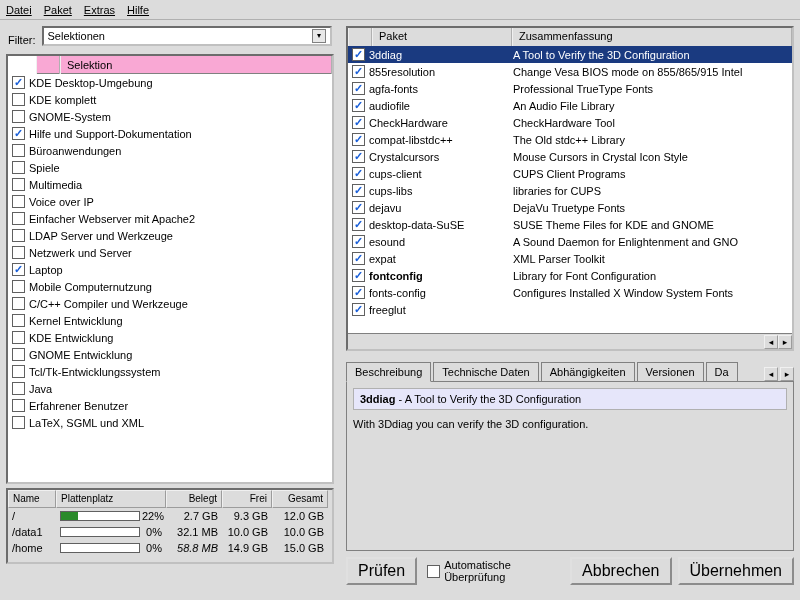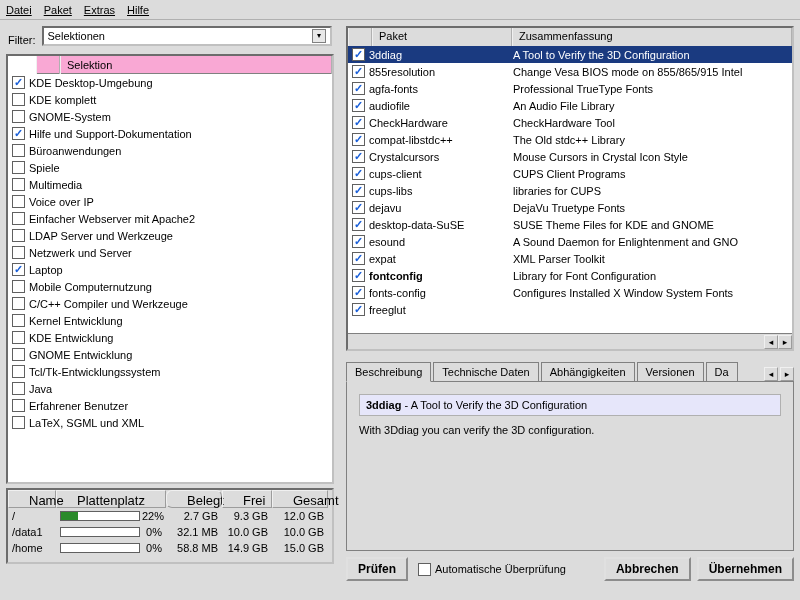--- a/index.html
+++ b/index.html
@@ -134,22 +134,22 @@
     background: #dcdcdc;
     height: 76px;
   }
   .disk-header {
     display: flex;
     background: #dcdcdc;
     height: 18px;
   }
   .disk-header .dcol {
     border: 1px outset #f0f0f0;
-    padding: 2px 20px;
-    font-size: 13px;
+    padding: 2px 4px;
+    font-size: 10px;
   }
   .disk-body .drow {
     display: flex;
     height: 16px;
     align-items: center;
     font-size: 11px;
   }
   .drow .dcol { padding: 0 4px; }
   .bar {
     height: 10px;
@@ -222,43 +222,42 @@
   .tab-nav {
     margin-left: auto;
     display: flex;
     gap: 2px;
   }
   .desc-panel {
     margin: 0 6px;
     border: 1px solid #808080;
     background: #dcdcdc;
     height: 170px;
-    padding: 12px;
+    padding: 6px;
   }
   .desc-title-box {
     background: #e6e6fa;
     border: 1px solid #b0b0b0;
     padding: 4px 6px;
     margin-bottom: 8px;
   }
   .desc-title-box b { font-weight: bold; }
 
   .bottom-buttons {
     display: flex;
     align-items: center;
     padding: 6px;
     gap: 6px;
   }
   .btn {
     border: 2px outset #e0e0e0;
     background: #dcdcdc;
     padding: 3px 10px;
-    font-size: 12px;
+    font-size: 16px;
     cursor: pointer;
-    font-weight: bold;
   }
   .autocheck {
     display: flex;
     align-items: center;
     gap: 4px;
     margin-left: 4px;
     margin-right: auto;
   }
   .right-panels {
     flex: 1;
@@ -377,21 +376,21 @@
             <span class="chk"></span>
             <span>LaTeX, SGML und XML</span>
           </div>
         </div>
     </div>
 
     <div class="disk-panel">
       <div class="disk-header">
         <div class="dcol" style="width:48px;">Name</div>
         <div class="dcol" style="width:110px;">Plattenplatz</div>
-        <div class="dcol" style="width:56px;text-align:right;border-radius:6px;">Belegt</div>
+        <div class="dcol" style="width:56px;text-align:right;">Belegt</div>
         <div class="dcol" style="width:50px;text-align:right;">Frei</div>
         <div class="dcol" style="width:56px;text-align:right;">Gesamt</div>
       </div>
       <div class="disk-body" id="disk-body">
           <div class="drow">
             <div class="dcol" style="width:48px;">/</div>
             <div class="dcol" style="width:82px;">
               <div class="bar">
                 <div class="fill" style="width:22%"></div>
               </div>
@@ -414,21 +413,21 @@
             <div class="dcol" style="width:56px;text-align:right;">10.0 GB</div>
           </div>
           <div class="drow">
             <div class="dcol" style="width:48px;">/home</div>
             <div class="dcol" style="width:82px;">
               <div class="bar">
                 <div class="fill" style="width:0%"></div>
               </div>
             </div>
             <div class="dcol" style="width:28px;text-align:right;">0%</div>
-            <div class="dcol" style="width:56px;text-align:right;">58.8 MB</div>
+            <div class="dcol" style="width:56px;text-align:right;font-style:italic;">58.8 MB</div>
             <div class="dcol" style="width:50px;text-align:right;">14.9 GB</div>
             <div class="dcol" style="width:56px;text-align:right;">15.0 GB</div>
           </div>
         </div>
     </div>
   </div>
 
   <div class="right">
     <div class="right-panels">
       <div class="panel pkg-panel">

